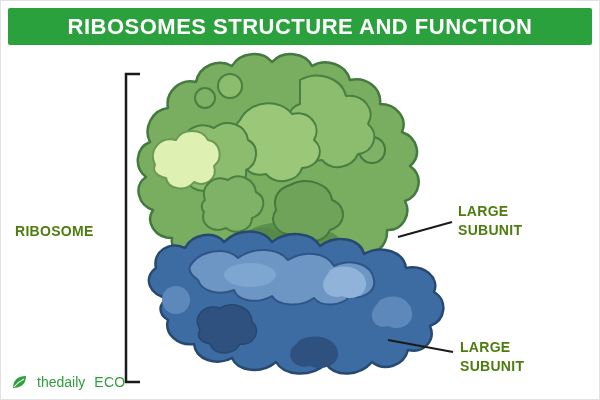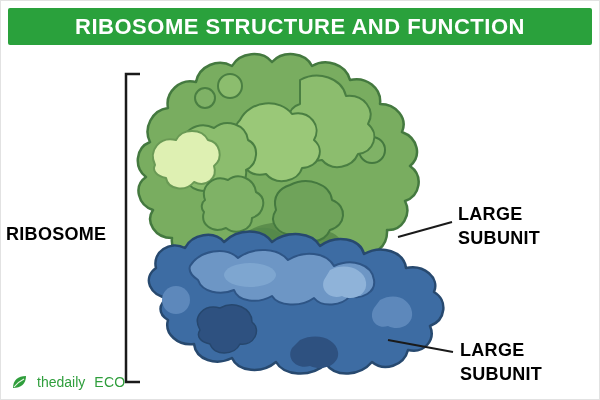--- a/index.html
+++ b/index.html
@@ -15,41 +15,41 @@
     position:absolute;top:8px;left:8px;right:8px;height:37px;
     background:#2aa13c;border-radius:2px;
     display:flex;align-items:center;justify-content:center;
   }
   .banner-title{
     color:#ffffff;font-weight:bold;font-size:22px;letter-spacing:.5px;
     white-space:nowrap;
   }
   .diagram-svg{position:absolute;left:0;top:0;width:600px;height:400px;}
   .side-label{
-    position:absolute;color:#000000;font-weight:bold;font-size:18px;
+    position:absolute;color:#4d7c0f;font-weight:bold;font-size:14px;
     letter-spacing:.3px;line-height:1.35;
   }
-  .label-ribosome{left:6px;top:222px;}
+  .label-ribosome{left:15px;top:222px;}
   .label-large{left:458px;top:202px;width:80px;}
   .label-small{left:460px;top:338px;width:80px;}
   .logo{
     position:absolute;left:10px;bottom:9px;
     display:flex;align-items:center;gap:9px;
     color:#2f9e3c;font-size:14px;
   }
   .logo .prefix{font-weight:normal;}
   .logo .suffix{font-weight:normal;letter-spacing:.3px;}
 </style>
 </head>
 <body>
 
 <div class="frame"></div>
 
 <div class="banner" style="background-color: rgb(42, 161, 60);">
-  <span class="banner-title">RIBOSOME STRUCTURE AND FUNCTION</span>
+  <span class="banner-title">RIBOSOMES STRUCTURE AND FUNCTION</span>
 </div>
 
 <svg class="diagram-svg" viewBox="0 0 600 400">
 
   <g>
     <path fill="#79ad60" stroke="#44793f" stroke-width="2.5" stroke-linejoin="round" d="
       M200,258 C185,262 170,252 172,238 C155,238 145,222 153,210
       C138,205 133,186 146,177 C134,168 135,148 150,142
       C143,128 152,110 168,108 C165,92 180,78 196,82
       C199,66 218,58 232,66 C240,52 262,50 272,62

